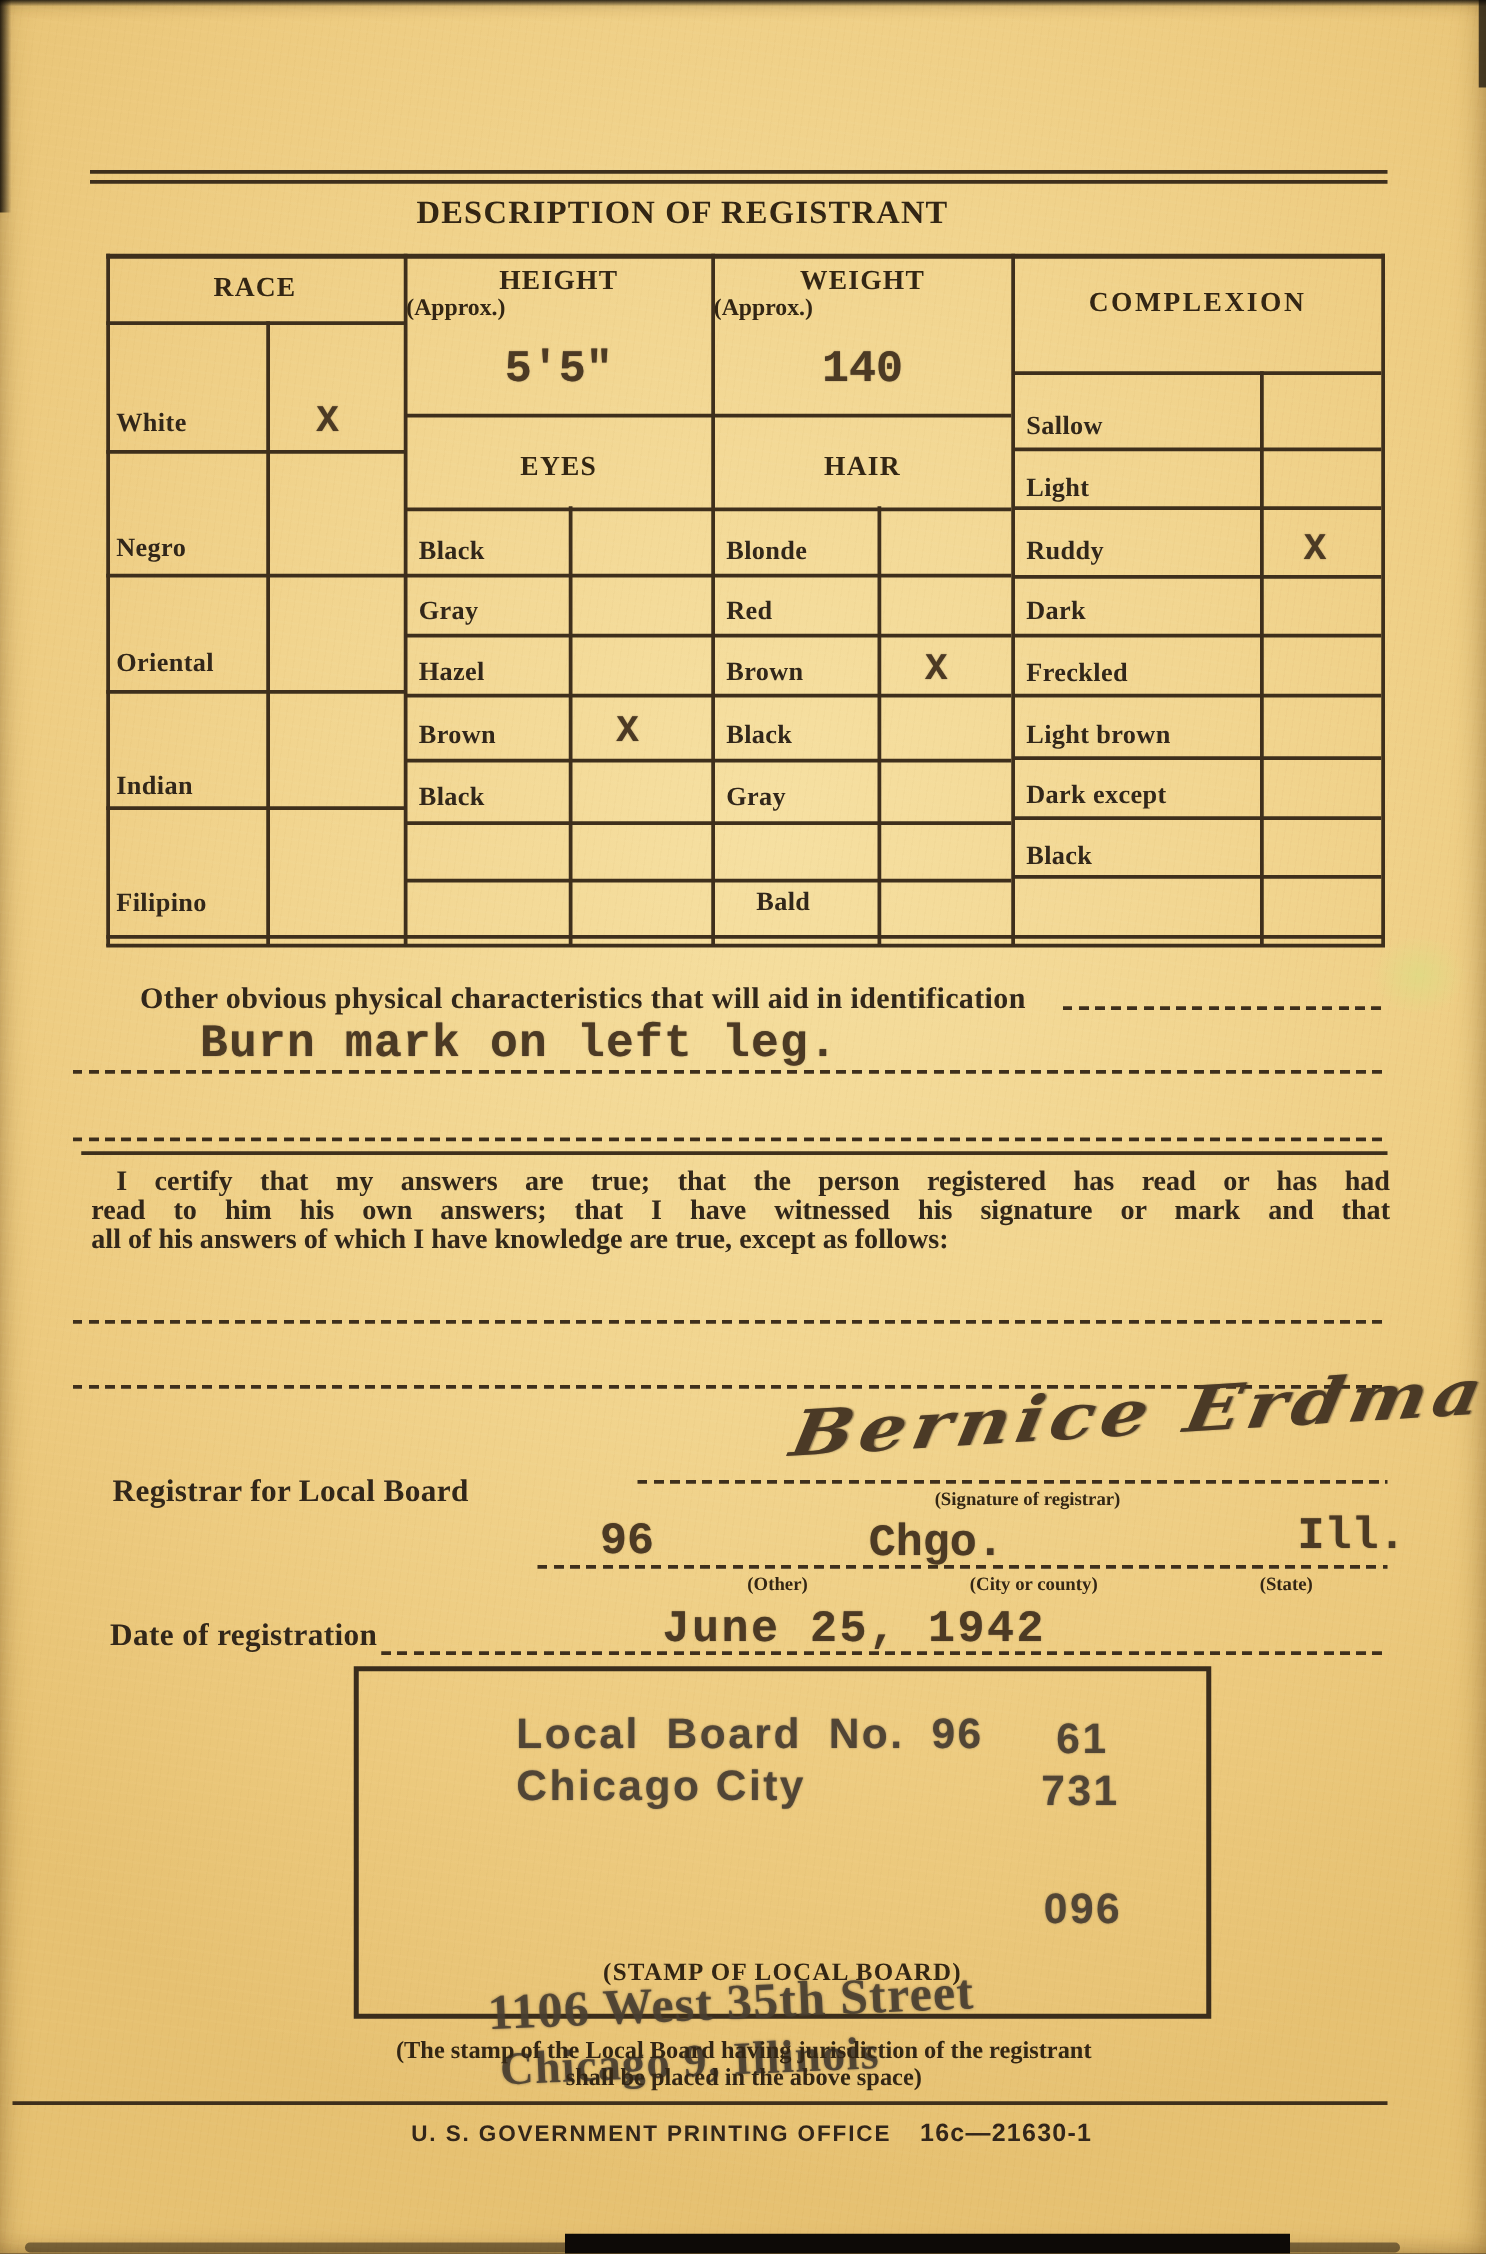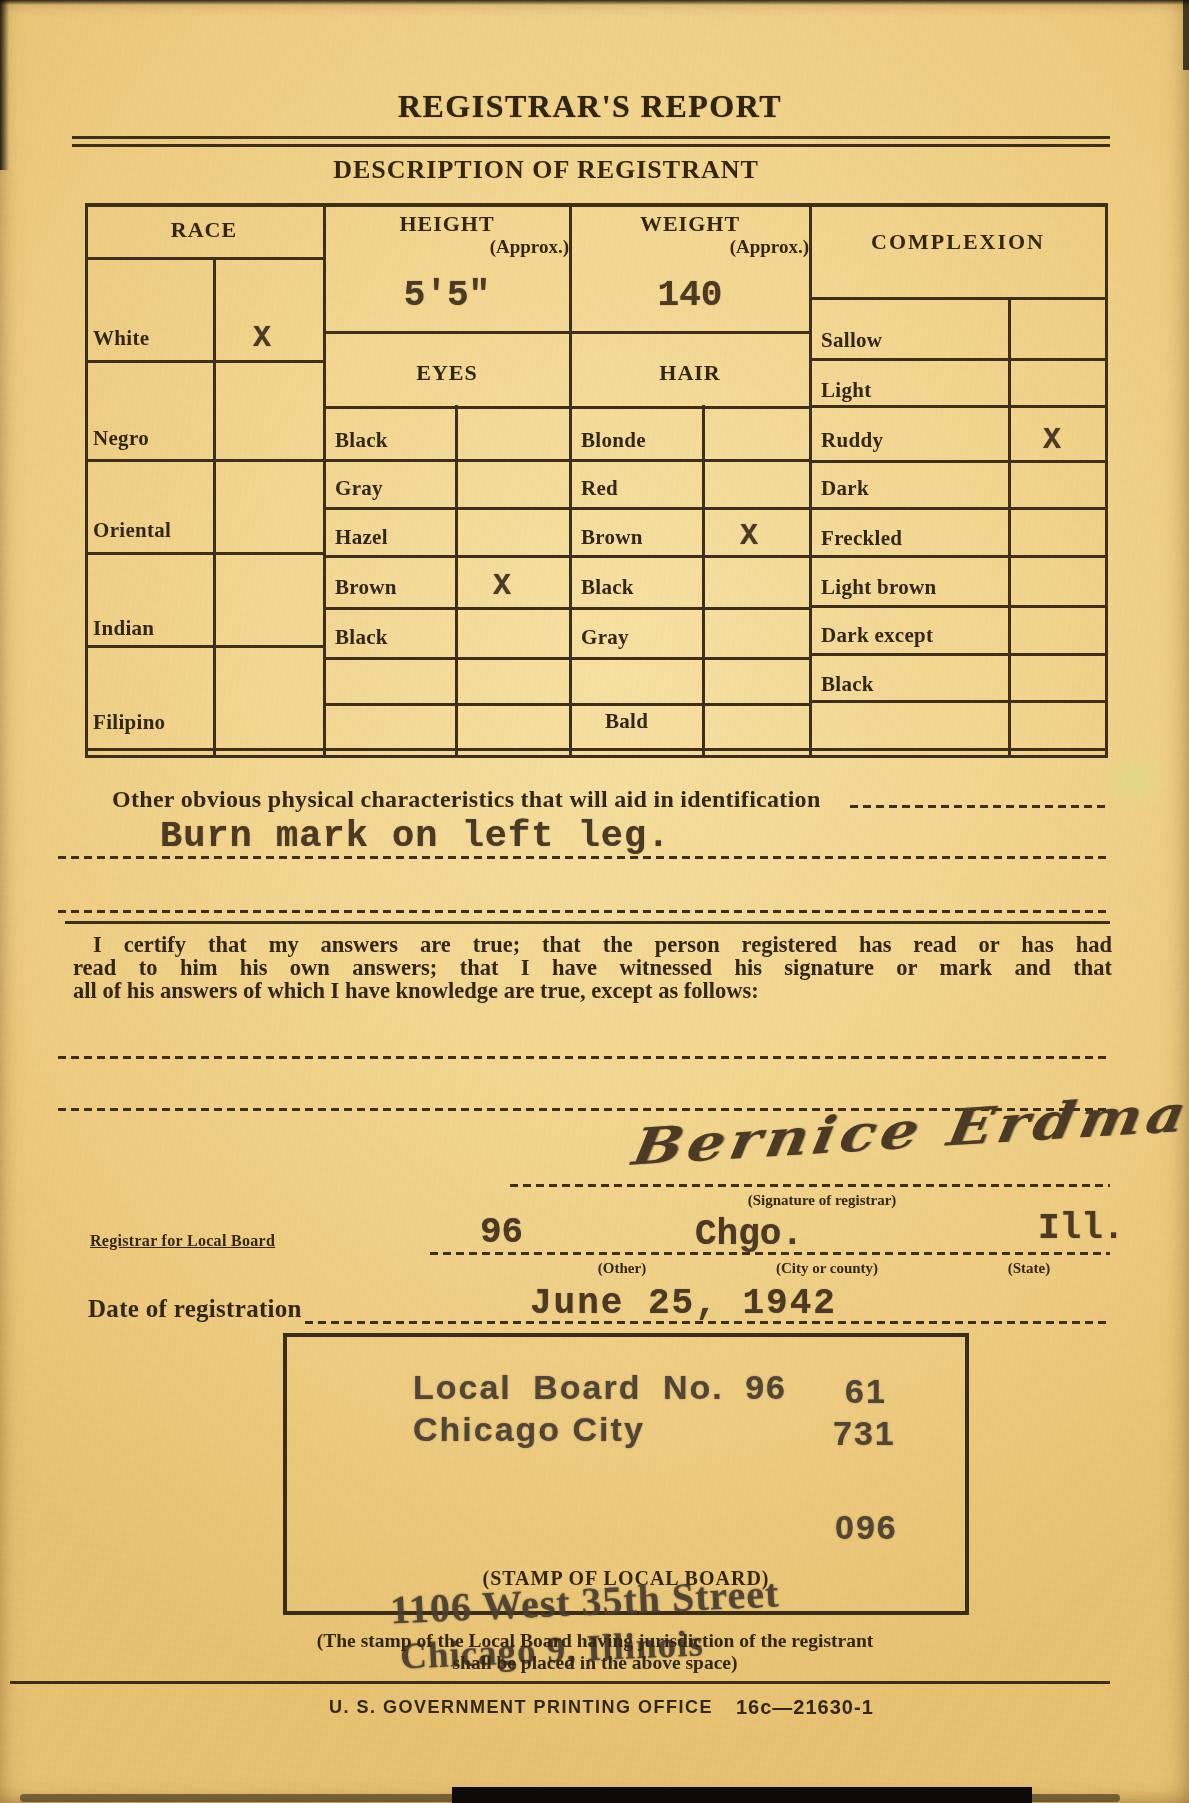--- a/index.html
+++ b/index.html
@@ -14,40 +14,39 @@
   .tex{position:absolute;inset:0;pointer-events:none;opacity:.5;background-image:
       repeating-linear-gradient(8deg, rgba(255,245,215,.05) 0 2px, transparent 2px 9px),
       repeating-linear-gradient(98deg, rgba(140,85,25,.04) 0 1px, transparent 1px 6px);}
   .ab{position:absolute;}
   .hl{position:absolute;height:3px;background:#3e2f1c;}
   .vl{position:absolute;width:3px;background:#3e2f1c;}
   .dl{position:absolute;height:3px;background:repeating-linear-gradient(90deg,#3e2f1c 0 8px,transparent 8px 13px);}
   .title{left:0;width:1180px;top:88px;text-align:center;font-size:32px;font-weight:900;letter-spacing:1.5px;color:#302412;text-shadow:0 0 1px rgba(55,40,20,.7);}
   .subtitle{left:0;width:1092px;top:155px;text-align:center;font-size:26px;font-weight:900;letter-spacing:1px;color:#332614;}
   .hdr{font-size:22px;font-weight:900;letter-spacing:1px;text-align:center;color:#332614;}
-  .subhdr{font-size:19px;font-weight:700;text-align:right;color:#332614;}
+  .subhdr{font-size:19px;font-weight:700;text-align:left;color:#332614;}
   .lbl{font-size:21px;font-weight:700;letter-spacing:.3px;color:#32271a;}
   .typed{font-family:"Liberation Mono","DejaVu Sans Mono",monospace;font-weight:700;color:#4c3a24;text-shadow:0 0 1px rgba(90,70,45,.8);}
   .cap{font-size:15px;font-weight:700;text-align:center;color:#332614;}
   .cert{width:1039px;font-size:22.5px;font-weight:700;line-height:23px;color:#32261505;color:#32271a;}
   .just{text-align:justify;text-align-last:justify;}
   .stampy{font-family:"Liberation Sans",sans-serif;font-weight:700;color:rgba(78,66,52,.95);letter-spacing:2px;text-shadow:0 0 1.5px rgba(80,68,52,.65);}
   .stampaddr{font-weight:900;color:rgba(72,61,48,.88);letter-spacing:1px;text-shadow:0 0 2px rgba(80,66,50,.6);}
   .note{font-size:19.5px;font-weight:700;text-align:center;color:#332614;}
   .foot{font-family:"Liberation Sans",sans-serif;font-weight:700;color:#33261407;color:#33261a;}
   .sig{font-family:"DejaVu Serif",serif;font-style:italic;font-size:50px;font-weight:700;color:#4b3a26;letter-spacing:4px;
        transform:rotate(-3.5deg) skewX(-14deg) scaleX(1.18);transform-origin:left bottom;text-shadow:1px 0 1px rgba(75,58,38,.55);white-space:nowrap;}
 </style>
 </head>
 <body>
 
 <div class="card">
   <div class="tex"></div>
 
-  <div class="ab title">REGISTRAR'S REPORT</div>
   <div class="hl" style="left:72px;top:136px;width:1038px;"></div>
   <div class="hl" style="left:72px;top:144px;width:1038px;"></div>
   <div class="ab subtitle">DESCRIPTION OF REGISTRANT</div>
 
   <div class="ab" style="left:85px;top:203px;width:1023px;height:554px;">
 
     <div class="hl" style="left:0;top:0;width:1023px;height:4px;"></div>
     <div class="hl" style="left:0;top:545px;width:1023px;"></div>
     <div class="hl" style="left:0;top:552px;width:1023px;"></div>
     <div class="vl" style="left:0;top:0;height:554px;"></div>
@@ -139,21 +138,21 @@
   <div class="ab cert just" style="left:73px;top:933px;padding-left:20px;width:1019px;">I certify that my answers are true; that the person registered has read or has had</div>
   <div class="ab cert just" style="left:73px;top:956px;">read to him his own answers; that I have witnessed his signature or mark and that</div>
   <div class="ab cert" style="left:73px;top:979px;">all of his answers of which I have knowledge are true, except as follows:</div>
   <div class="dl" style="left:58px;top:1056px;width:1052px;"></div>
   <div class="dl" style="left:58px;top:1108px;width:1052px;"></div>
 
   <div class="ab sig" style="left:628px;top:1118px;">Bernice Erdmann</div>
   <div class="dl" style="left:510px;top:1184px;width:600px;"></div>
   <div class="ab cap" style="left:672px;top:1192px;width:300px;">(Signature of registrar)</div>
 
-  <div class="ab lbl" style="left:90px;top:1232px;font-size:16px;text-decoration:underline;">Registrar for Local Board</div>
+  <div class="ab lbl" style="left:90px;top:1180px;font-size:25px;">Registrar for Local Board</div>
   <div class="dl" style="left:430px;top:1252px;width:680px;"></div>
   <div class="ab typed" style="left:480px;top:1212px;font-size:36px;">96</div>
   <div class="ab typed" style="left:695px;top:1214px;font-size:36px;">Chgo.</div>
   <div class="ab typed" style="left:1038px;top:1208px;font-size:36px;">Ill.</div>
   <div class="ab cap" style="left:552px;top:1260px;width:140px;">(Other)</div>
   <div class="ab cap" style="left:737px;top:1260px;width:180px;">(City or county)</div>
   <div class="ab cap" style="left:959px;top:1260px;width:140px;">(State)</div>
 
   <div class="ab lbl" style="left:88px;top:1295px;font-size:25px;">Date of registration</div>
   <div class="dl" style="left:305px;top:1321px;width:805px;"></div>

